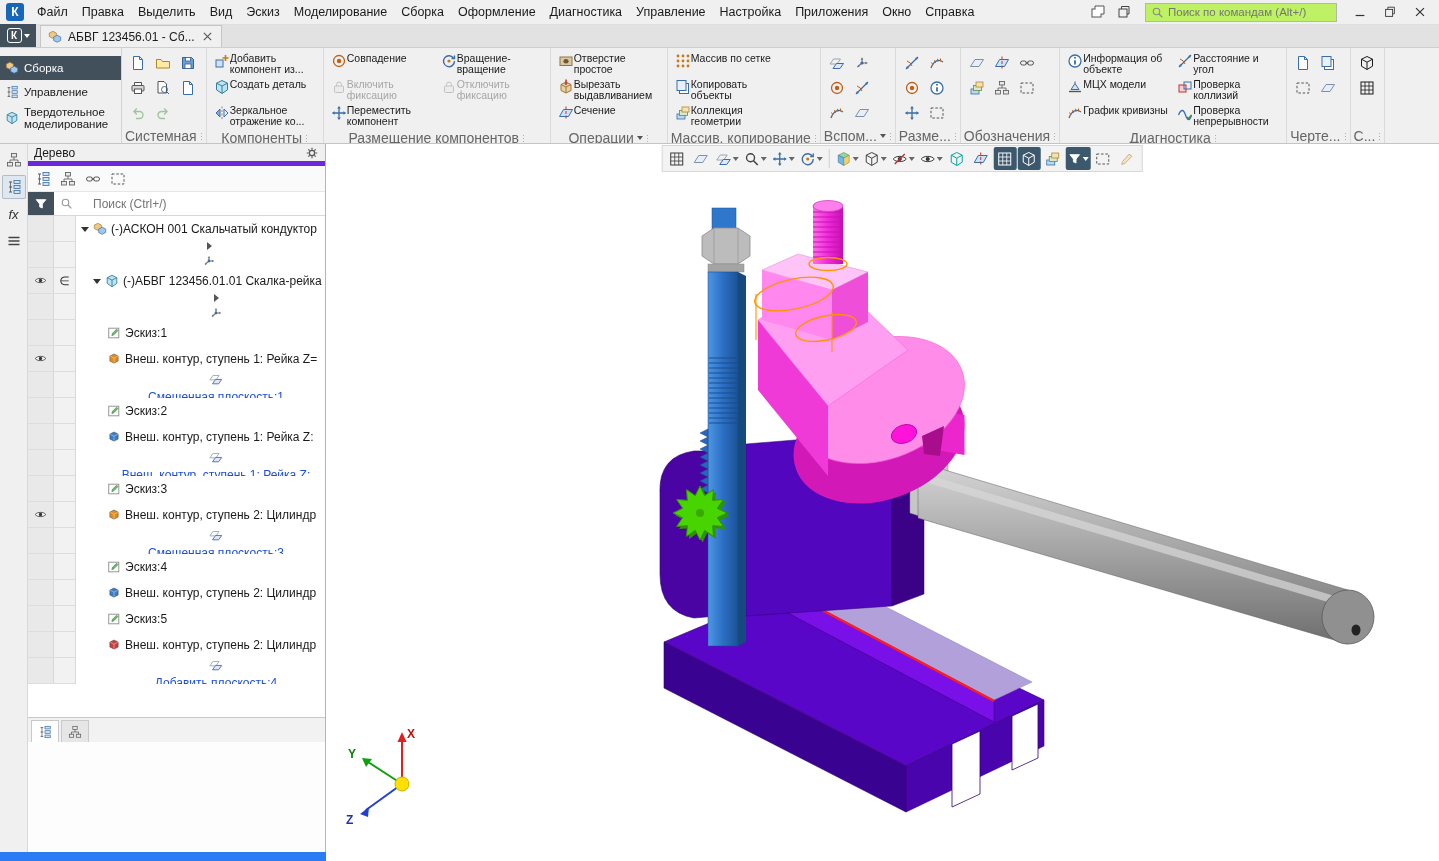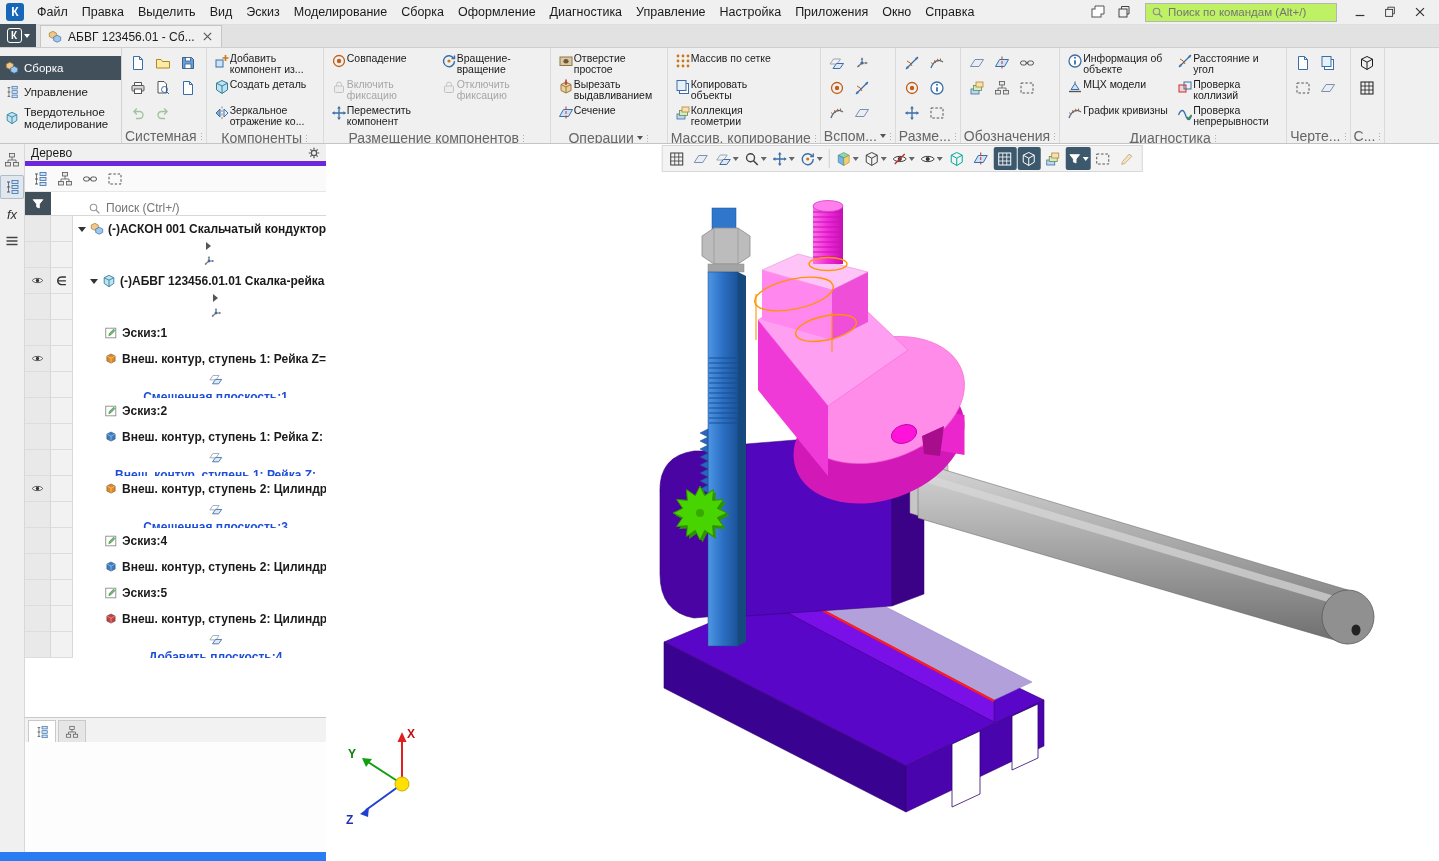--- a/index.html
+++ b/index.html
@@ -60,23 +60,23 @@
   .strip-btn.active { background:#e0e7ee; box-shadow:inset 0 0 0 1px #aebdc9; }
   .fx-glyph { font-style:italic; font-size:13px; color:#333; }
 
   .treepanel { flex:1; background:#fff; border-right:1px solid #b5b5b5; display:flex; flex-direction:column; margin-bottom:9px; }
   .tp-header { height:22px; display:flex; align-items:center; padding:0 6px; font-size:12px; background:#f0f0f0; border-bottom:5px solid #6d28d9; }
   .tp-header .sp { flex:1; }
   .tp-tools { height:26px; display:flex; align-items:center; gap:3px; padding:0 4px; background:#fafafa; border-bottom:1px solid #e6e6e6; }
   .tp-tool { width:22px; height:22px; display:flex; align-items:center; justify-content:center; border-radius:2px; }
   .tp-search { height:24px; display:flex; border-bottom:1px solid #d8d8d8; }
   .filter-btn { width:26px; height:100%; background:#42505c; color:#fff; display:flex; align-items:center; justify-content:center; }
-  .search-field { flex:1; display:flex; align-items:flex-end; gap:5px; padding:0 6px; background:#fff; color:#9a9a9a;margin-left:31px; }
+  .search-field { flex:1; display:flex; align-items:center; gap:20px; padding:0 6px; background:#fff; color:#9a9a9a; }
   .search-field input { border:none; outline:none; flex:1; font-size:12px; color:#555; font-family:inherit; min-width:0; }
-  .tp-list { flex:1; overflow:hidden;font-weight:bold; }
+  .tp-list { flex:1; overflow:hidden; }
   .trow { height:26px; display:flex; align-items:stretch; font-size:12px; }
   .g1 { width:26px; background:#e9e9e9; border-right:1px solid #d8d8d8; border-bottom:1px solid #dddddd; display:flex; align-items:center; justify-content:center; color:#222; }
   .g2 { width:22px; background:#f2f2f2; border-right:1px solid #d8d8d8; border-bottom:1px solid #dddddd; display:flex; align-items:center; justify-content:center; font-size:12px; color:#333; }
   .tc { flex:1; display:flex; align-items:center; gap:4px; padding-left:5px; overflow:hidden; white-space:nowrap; }
   .lvl1 { padding-left:17px; }
   .lvl2 { padding-left:31px; }
   .dim { color:#1d4ed8;flex-direction:column; }
   .exp-open { width:0; height:0; border-left:4px solid transparent; border-right:4px solid transparent; border-top:5px solid #333; flex:none; }
   .exp-closed { width:0; height:0; border-top:4px solid transparent; border-bottom:4px solid transparent; border-left:5px solid #555; flex:none; }
   .tp-tabs { height:25px; border-top:1px solid #c9c9c9; background:#f2f2f2; display:flex; align-items:flex-end; padding-left:3px; gap:2px; }
@@ -990,20 +990,30 @@
             <div class="g1"></div>
             <div class="g2"></div>
             <div class="tc lvl2 dim">
                 <svg class="ic14">
                   <use href="#i-offplane"></use>
                 </svg>
                 <span>Внеш. контур, ступень 1: Рейка Z:</span>
               </div>
           </div>
           <div class="trow">
+            <div class="g1"></div>
+            <div class="g2"></div>
+            <div class="tc lvl2">
+                <svg class="ic14">
+                  <use href="#i-sket"></use>
+                </svg>
+                <span>Эскиз:3</span>
+              </div>
+          </div>
+          <div class="trow">
             <div class="g1">
                 <svg class="ic13">
                   <use href="#i-eye"></use>
                 </svg>
               </div>
             <div class="g2"></div>
             <div class="tc lvl2">
                 <svg class="ic14" style="color:#e08a20">
                   <use href="#i-op3d"></use>
                 </svg>

